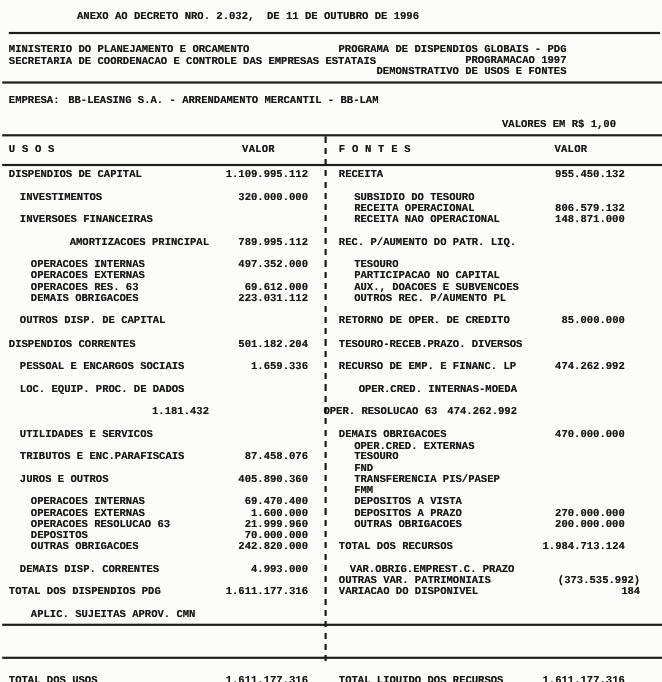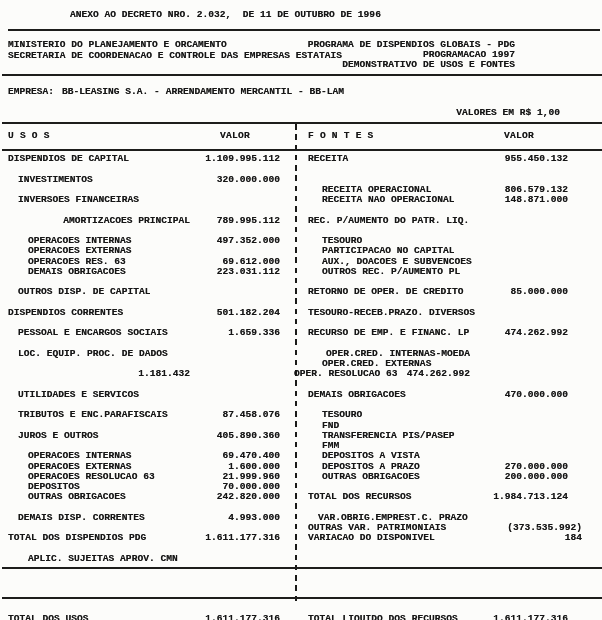--- a/index.html
+++ b/index.html
@@ -75,20 +75,21 @@
     <div class="c-ulabel" style="padding-left: 0px;"></div>
     <div class="c-uvalue cell-val"></div>
     <div class="c-spacer"></div>
     <div class="c-flabel" style="padding-left: 0px;"></div>
     <div class="c-fvalue cell-val"></div>
   </div>
       <div class="grid-row">
     <div class="c-ulabel" style="padding-left: 10px;">INVESTIMENTOS</div>
     <div class="c-uvalue cell-val">320.000.000</div>
     <div class="c-spacer"></div>
+    <div class="c-flabel" style="padding-left: 14px;">SUBSIDIO DO TESOURO</div>
     <div class="c-fvalue cell-val"></div>
   </div>
       <div class="grid-row">
     <div class="c-ulabel" style="padding-left: 0px;"></div>
     <div class="c-uvalue cell-val"></div>
     <div class="c-spacer"></div>
     <div class="c-flabel" style="padding-left: 14px;">RECEITA OPERACIONAL</div>
     <div class="c-fvalue cell-val">806.579.132</div>
   </div>
       <div class="grid-row">
@@ -200,21 +201,21 @@
     <div class="c-ulabel" style="padding-left: 10px;">LOC. EQUIP. PROC. DE DADOS</div>
     <div class="c-uvalue cell-val"></div>
     <div class="c-spacer"></div>
     <div class="c-flabel" style="padding-left: 14px; text-align: right;">OPER.CRED. INTERNAS-MOEDA</div>
     <div class="c-fvalue cell-val"></div>
   </div>
       <div class="grid-row">
     <div class="c-ulabel" style="padding-left: 0px;"></div>
     <div class="c-uvalue cell-val"></div>
     <div class="c-spacer"></div>
-    <div class="c-flabel" style="padding-left: 14px;">OPER.CRED. EXTERNAS</div>
+    <div class="c-flabel" style="padding-left: 14px; margin-top: 42px;">OPER.CRED. EXTERNAS</div>
     <div class="c-fvalue cell-val"></div>
   </div>
       <div class="grid-row">
     <div class="c-uvalue cell-val">1.181.432</div>
     <div class="c-spacer"></div>
     <div class="c-flabel" style="padding-left: 14px;">OPER. RESOLUCAO 63</div>
     <div class="c-fvalue cell-val">474.262.992</div>
   </div>
       <div class="grid-row">
     <div class="c-ulabel" style="padding-left: 0px;"></div>

